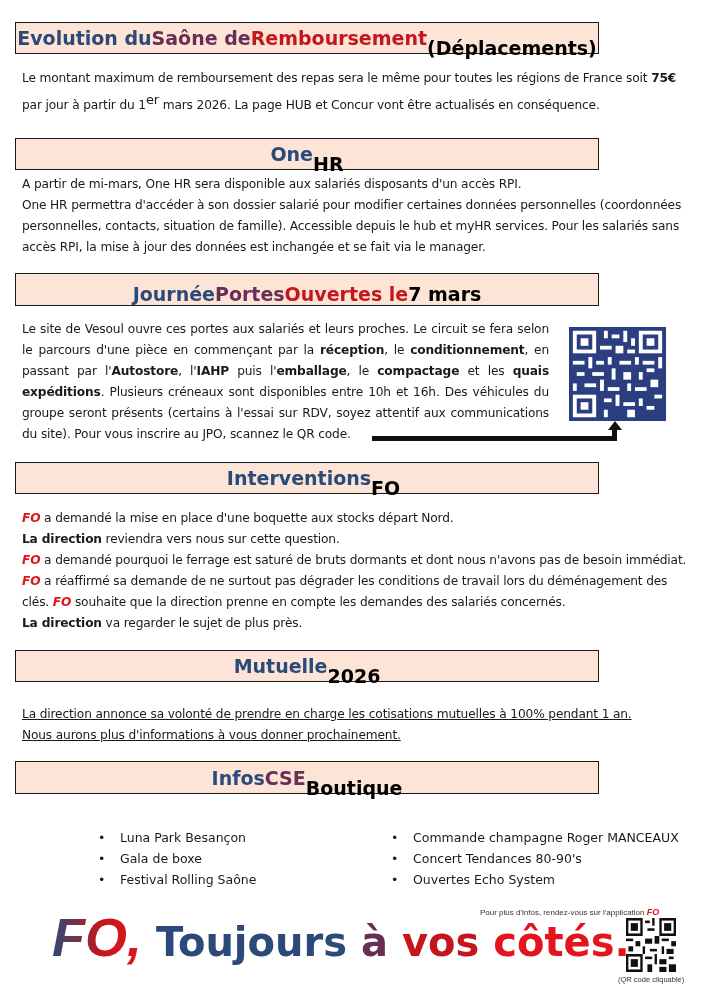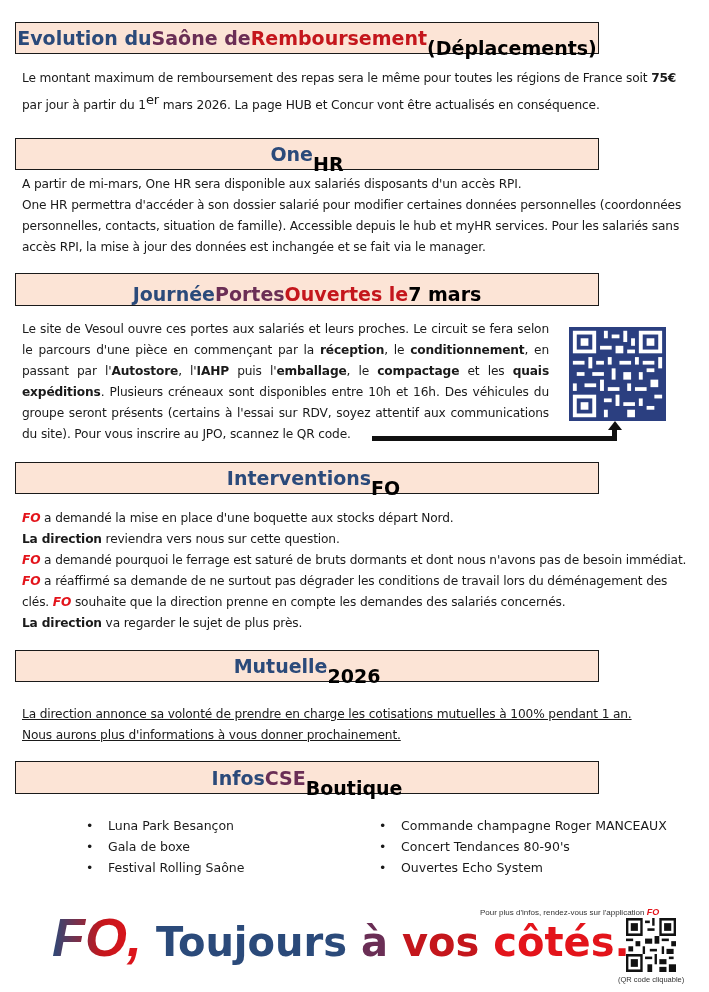--- a/index.html
+++ b/index.html
@@ -24,21 +24,21 @@
   }
   .para p { margin: 0; }
   .para b { font-weight: bold; }
   .fo { color: #e3141b; font-weight: bold; font-style: italic; }
   .justify { text-align: justify; }
   .qr {
     position: absolute; background: #2b3f80;
   }
   .qr svg { display: block; }
   .arrow-h { position: absolute; background: #111; }
-  ul.list { margin: 0; padding: 0; list-style: none; }
+  ul.list { margin: 12px; padding: 0; list-style: none; }
   ul.list li { position: relative; padding-left: 22px; font-size: 12.5px; line-height: 21px; }
   ul.list li::before { content: "•"; position: absolute; left: 0; top: 0; }
   .footer-title {
     position: absolute; left: 52px; top: 906px; font-size: 40px; font-weight: bold; white-space: nowrap;
   }
   .footer-title .fo-big {
     font-family: "Liberation Sans", sans-serif; font-style: italic; font-weight: bold; font-size: 54px;
     background: linear-gradient(90deg, #2b4a7a 0%, #c4161c 55%, #e3141b 100%);
     -webkit-background-clip: text; background-clip: text; color: transparent;
   }

